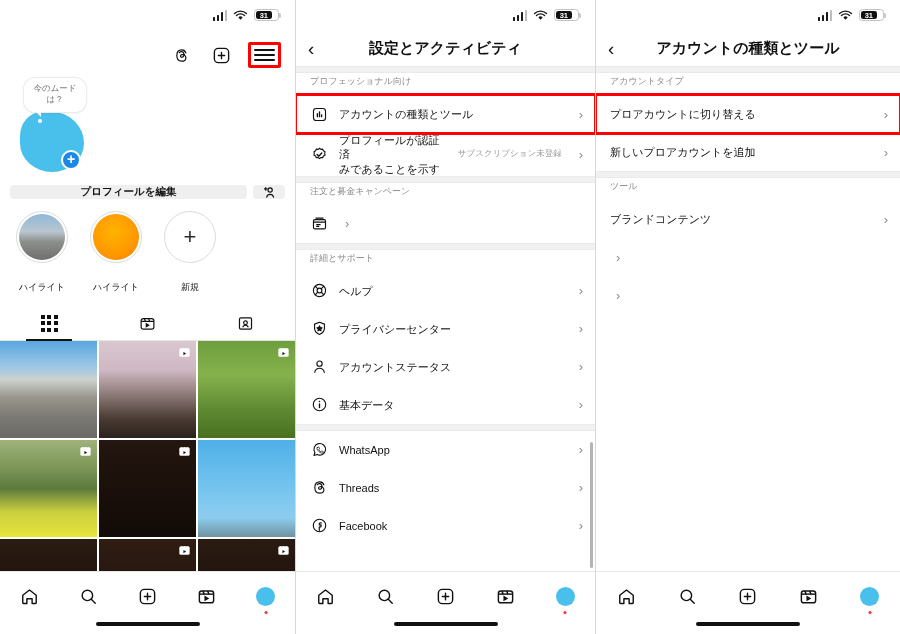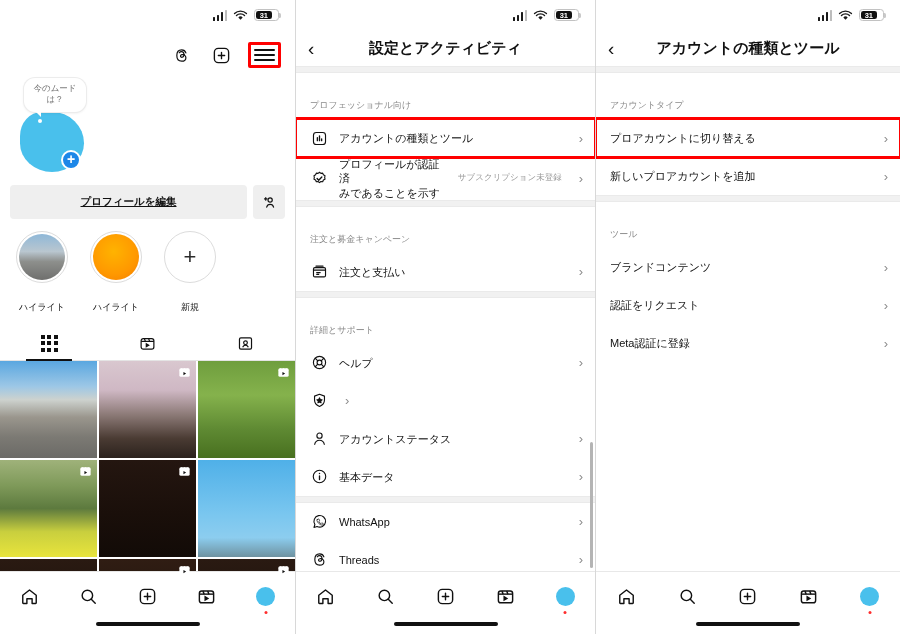--- a/index.html
+++ b/index.html
@@ -85,23 +85,23 @@
   }
   .blob .eye{ position:absolute; left: 18px; top: 7px; width:4px; height:4px; background:#fff; border-radius:50%; }
   .plus-badge {
     position:absolute; left: 47px; top: 72px; width: 20px; height: 20px;
     background:#1d87e8; border:2.4px solid #fff; border-radius:50%;
     color:#fff; font-size:14px; font-weight:700; line-height:15px; text-align:center;
   }
 
   .btn-row { display:flex; gap: 6px; padding: 4px 10px 0; }
   .pillbtn {
-    background:#efefef; border-radius: 4px; height: 34px;
+    background:#efefef; border-radius: 4px; height: 14px;
     display:flex; align-items:center; justify-content:center;
-    font-size: 10.5px; font-weight: 700; color:#111; flex: 1; text-decoration: underline;
+    font-size: 10.5px; font-weight: 700; color:#111; flex: 1;
   }
   .pillbtn.sq { flex: 0 0 32px; font-size: 13px; }
 
   .highlights { display:flex; gap: 18px; padding: 12px 0 0 14px; }
   .hl { width: 56px; text-align:center; }
   .hl .ring { width: 52px; height: 52px; border-radius:50%; border:1px solid #dcdcdc;
     display:flex; align-items:center; justify-content:center; overflow:hidden; margin: 0 auto; }
   .hl .ring .inner { width:46px; height:46px; border-radius:50%; overflow:hidden; }
   .hl .lbl { font-size: 9px; color:#111; margin-top: 18px; }
   .hl.new .ring .inner { display:flex; align-items:center; justify-content:center; font-size: 22px; color:#2b2b2b; font-weight:300; }
@@ -135,21 +135,21 @@
   .img-dark3 { background: linear-gradient(180deg,#301d13 0%,#20140d 60%,#150d08 100%); }
 
   
   .navbar { height: 36px; display:flex; align-items:center; position:relative; padding: 0 12px; }
   .navbar .back { font-size: 19px; color:#111; line-height:1; font-weight:400; }
   .navbar .title {
     position:absolute; left:0; right:0; text-align:center;
     font-size: 15px; font-weight:700; color:#111; pointer-events:none;
   }
   .sectiongap { height: 7px; background:#f1f1f1; border-top:1px solid #eaeaea; border-bottom:1px solid #eaeaea;}
-  .sechdr { font-size: 9px; color:#8a8a8a; padding: 26px 14px 7px; }
+  .sechdr { font-size: 9px; color:#8a8a8a; padding: 2px 14px 7px; }
   .row {
     display:flex; align-items:center; gap: 11px;
     padding: 0 12px 0 14px; min-height: 38px; background:#fff;
   }
   .row .ico { width: 18px; height:18px; flex:0 0 18px; display:flex; align-items:center; justify-content:center; }
   .row .label { font-size: 11px; color:#111; flex:1; line-height:1.3; }
   .row .aux { font-size: 8.5px; color:#9a9a9a; white-space:nowrap; }
   .row .chev { color:#8c8c8c; font-size: 13px; line-height:1; margin-left: 6px; }
   .row.noicon { padding-left: 14px; }
   .hl-box { outline: 3px solid #ff0000; outline-offset: -1px; position:relative; z-index: 4; }
@@ -454,23 +454,20 @@
         <div class="sechdr">注文と募金キャンペーン</div>
         <div class="row">
           <span class="ico">
             <svg width="17" height="17" viewBox="0 0 24 24" fill="none" stroke="#111" stroke-width="1.6" stroke-linecap="round" stroke-linejoin="round">
               <rect x="3.5" y="6.5" width="17" height="13" rx="2"></rect>
               <path d="M3.5 10h17"></path>
               <path d="M7 4.5h10" stroke-width="1.6"></path>
               <path d="M8 13.5h5M8 16h3"></path>
             </svg>
           </span>
-          <span class="label">
-            <span style="display:block">注文と支払い</span>
-          </span>
           <span class="chev">›</span>
         </div>
         <div class="sectiongap"></div>
         <div class="sechdr">詳細とサポート</div>
         <div class="row">
           <span class="ico">
             <svg width="17" height="17" viewBox="0 0 24 24" fill="none" stroke="#111" stroke-width="1.6" stroke-linecap="round" stroke-linejoin="round">
               <circle cx="12" cy="12" r="8.6"></circle>
               <circle cx="12" cy="12" r="3.4"></circle>
               <path d="M6 6l3.6 3.6M18 6l-3.6 3.6M6 18l3.6-3.6M18 18l-3.6-3.6"></path>
@@ -480,20 +477,23 @@
             <span style="display:block">ヘルプ</span>
           </span>
           <span class="chev">›</span>
         </div>
         <div class="row">
           <span class="ico">
             <svg width="17" height="17" viewBox="0 0 24 24" fill="none" stroke="#111" stroke-width="1.6" stroke-linecap="round" stroke-linejoin="round">
               <path d="M12 3.2l7 2.6v5.6c0 4.2-2.9 7.4-7 9-4.1-1.6-7-4.8-7-9V5.8l7-2.6Z"></path>
               <path d="M12 8.3l1.1 2.3 2.5.3-1.9 1.8.5 2.5-2.2-1.2-2.2 1.2.5-2.5-1.9-1.8 2.5-.3L12 8.3Z" fill="#111"></path>
             </svg>
+          </span>
+          <span class="label">
+            <span style="display:block">プライバシーセンター</span>
           </span>
           <span class="chev">›</span>
         </div>
         <div class="row">
           <span class="ico">
             <svg width="17" height="17" viewBox="0 0 24 24" fill="none" stroke="#111" stroke-width="1.6" stroke-linecap="round" stroke-linejoin="round">
               <circle cx="12" cy="8" r="3.7"></circle>
               <path d="M5.2 20.2c.8-3.8 3.6-5.8 6.8-5.8s6 2 6.8 5.8"></path>
             </svg>
           </span>
@@ -631,29 +631,23 @@
         </div>
         <div class="sectiongap"></div>
         <div class="sechdr">ツール</div>
         <div class="row noicon">
           <span class="label">
             <span style="display:block">ブランドコンテンツ</span>
           </span>
           <span class="chev">›</span>
         </div>
         <div class="row noicon">
-          <span class="label">
-            <span style="display:block">認証をリクエスト</span>
-          </span>
           <span class="chev">›</span>
         </div>
         <div class="row noicon">
-          <span class="label">
-            <span style="display:block">Meta認証に登録</span>
-          </span>
           <span class="chev">›</span>
         </div>
       </div>
 
     <div class="bottombar">
       <div class="bi">
         <svg width="19" height="19" viewBox="0 0 24 24" fill="none" stroke="#111" stroke-width="1.8" stroke-linejoin="round">
             <path d="M3.5 10.5 12 3.8l8.5 6.7V20a.8.8 0 0 1-.8.8h-4.4v-6h-6.6v6H4.3a.8.8 0 0 1-.8-.8v-9.5Z"></path>
           </svg>
       </div>

